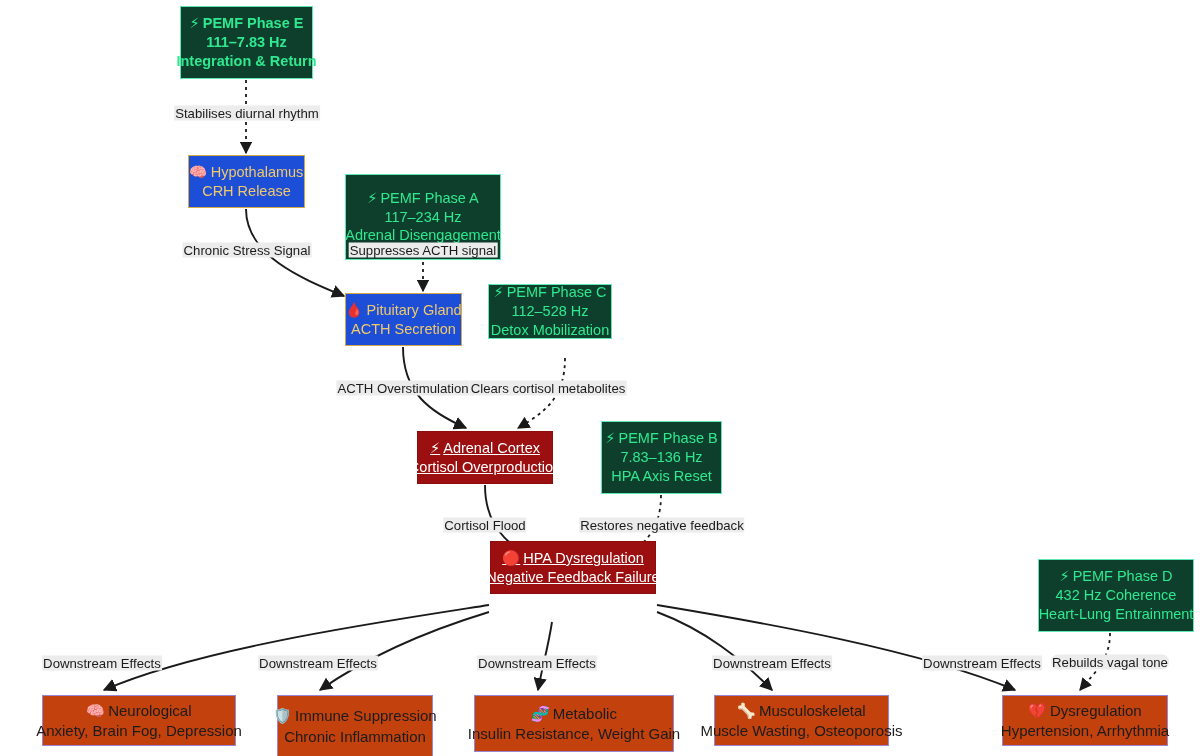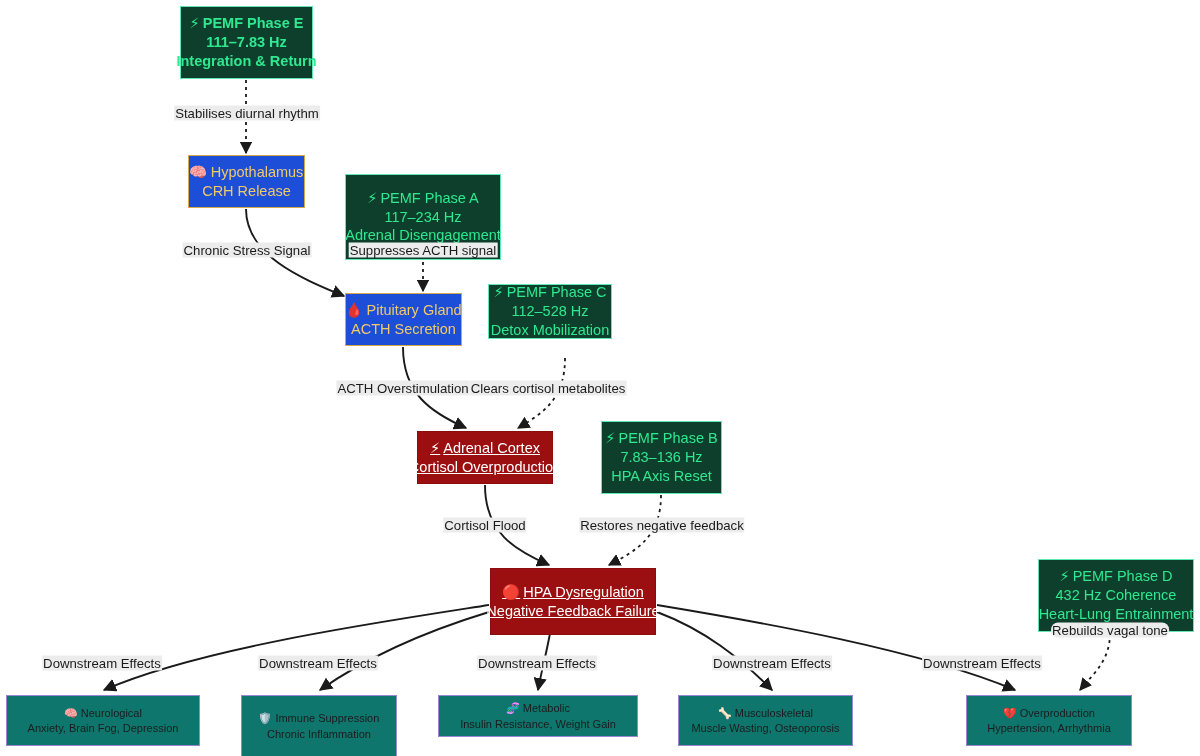--- a/index.html
+++ b/index.html
@@ -57,24 +57,25 @@
   
   .node.patho {
     background: #9c0f10;
     border: 1.6px solid #8c0d0e;
     color: #ffffff;
     font-size: 14.5px;
     text-decoration: underline;
   }
   
   .node.effect {
-    background: #0f766e;
+    background: #c2410c;
     border: 1.4px solid #9a86d4;
     color: #1c1c1c;
-    font-size: 11px;
+    font-size: 15px;
+    margin-left: 36px;
   }
   .emoji {
     font-family: "DejaVu Sans", sans-serif;
     margin-right: 3px;
   }
   .edge-label {
     position: absolute;
     font-size: 13.2px;
     color: #1a1a1a;
     background: #ececec;
@@ -149,59 +150,59 @@
       </div>
       <div class="node patho" style="left: 417px; top: 431px; width: 136px; height: 53px;">
         <span class="line1"><span class="emoji">⚡</span><span>Adrenal Cortex</span></span>
         <span class="line2">Cortisol Overproduction</span>
       </div>
       <div class="node pemf" style="left: 601px; top: 421px; width: 121px; height: 73px;">
         <span class="line1"><span class="emoji">⚡</span><span>PEMF Phase B</span></span>
         <span class="line2">7.83–136 Hz</span>
         <span class="line3">HPA Axis Reset</span>
       </div>
-      <div class="node patho" style="left: 490px; top: 568px; width: 166px; height: 67px;">
+      <div class="node patho" style="left: 490px; top: 541px; width: 166px; height: 53px;">
         <span class="line1"><span class="emoji">🔴</span><span>HPA Dysregulation</span></span>
         <span class="line2">Negative Feedback Failure</span>
       </div>
       <div class="node pemf" style="left: 1038px; top: 559px; width: 156px; height: 73px;">
         <span class="line1"><span class="emoji">⚡</span><span>PEMF Phase D</span></span>
         <span class="line2">432 Hz Coherence</span>
         <span class="line3">Heart-Lung Entrainment</span>
       </div>
       <div class="node effect" style="left: 6px; top: 695px; width: 194px; height: 51px;">
         <span class="line1"><span class="emoji">🧠</span><span>Neurological</span></span>
         <span class="line2">Anxiety, Brain Fog, Depression</span>
       </div>
       <div class="node effect" style="left: 241px; top: 695px; width: 156px; height: 62px;">
         <span class="line1"><span class="emoji">🛡️</span><span>Immune Suppression</span></span>
         <span class="line2">Chronic Inflammation</span>
       </div>
-      <div class="node effect" style="left: 438px; top: 695px; width: 200px; height: 42px;">
+      <div class="node effect" style="left: 438px; top: 695px; width: 200px; height: 57px;">
         <span class="line1"><span class="emoji">🧬</span><span>Metabolic</span></span>
         <span class="line2">Insulin Resistance, Weight Gain</span>
       </div>
       <div class="node effect" style="left: 678px; top: 695px; width: 175px; height: 51px;">
         <span class="line1"><span class="emoji">🦴</span><span>Musculoskeletal</span></span>
         <span class="line2">Muscle Wasting, Osteoporosis</span>
       </div>
       <div class="node effect" style="left: 966px; top: 695px; width: 166px; height: 51px;">
-        <span class="line1"><span class="emoji">💔</span><span>Overproduction</span></span>
+        <span class="line1"><span class="emoji">💔</span><span>Dysregulation</span></span>
         <span class="line2">Hypertension, Arrhythmia</span>
       </div>
     </div>
   <div id="labels-layer">
       <div class="edge-label" style="left: 247px; top: 113px;">Stabilises diurnal rhythm</div>
       <div class="edge-label" style="left: 247px; top: 250px;">Chronic Stress Signal</div>
       <div class="edge-label" style="left: 423px; top: 250px;">Suppresses ACTH signal</div>
       <div class="edge-label" style="left: 403px; top: 388px;">ACTH Overstimulation</div>
       <div class="edge-label" style="left: 548px; top: 388px;">Clears cortisol metabolites</div>
       <div class="edge-label" style="left: 485px; top: 525px;">Cortisol Flood</div>
       <div class="edge-label" style="left: 662px; top: 525px;">Restores negative feedback</div>
       <div class="edge-label" style="left: 102px; top: 663px;">Downstream Effects</div>
       <div class="edge-label" style="left: 318px; top: 663px;">Downstream Effects</div>
       <div class="edge-label" style="left: 537px; top: 663px;">Downstream Effects</div>
       <div class="edge-label" style="left: 772px; top: 663px;">Downstream Effects</div>
       <div class="edge-label" style="left: 982px; top: 663px;">Downstream Effects</div>
-      <div class="edge-label" style="left: 1110px; top: 630px; border-radius: 7px;">Rebuilds vagal tone</div>
+      <div class="edge-label" style="left: 1110px; top: 662px; border-radius: 7px;">Rebuilds vagal tone</div>
     </div>
 
 </div>
 
 </body></html>

